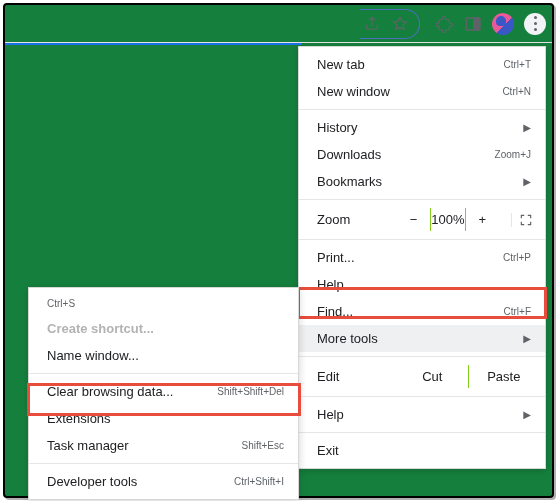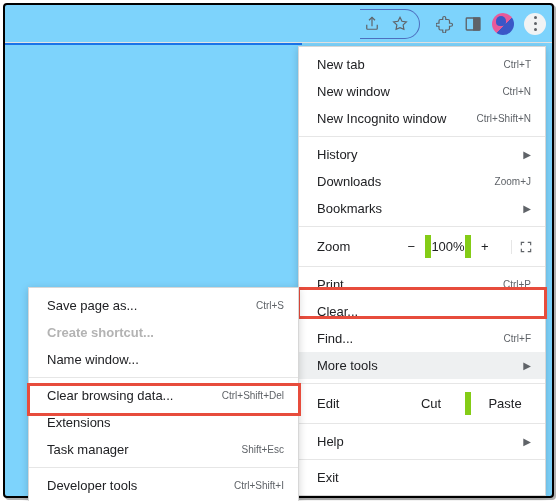--- a/index.html
+++ b/index.html
@@ -12,21 +12,21 @@
     height: 501px;
     position: relative;
     overflow: hidden;
   }
   .frame {
     position: absolute;
     left: 3px; top: 3px; right: 3px; bottom: 3px;
     border: 2px solid #000;
     border-radius: 4px;
     box-shadow: 2px 2px 0 rgba(0,0,0,0.3);
-    background: #7dd3fc;
+    background: #15803d;
   }
   
   .toolbar {
     position: absolute;
     top: 0; left: 0; right: 0;
     height: 38px;
     display: flex;
     align-items: center;
     justify-content: flex-end;
     padding-right: 6px;
@@ -113,21 +113,21 @@
 
   .zoom-row, .edit-row {
     display: flex; align-items: center;
     padding: 4px 6px 4px 18px;
     gap: 12px;
   }
   .zoom-row .lbl, .edit-row .lbl { flex: 0 0 68px; }
   .zoom-row .cells, .edit-row .cells { flex:1; display:flex; }
   .zoom-row .cell, .edit-row .cell {
     flex:1; text-align:center;
-    border-left: 6px solid #84cc16;
+    border-left: 1px solid #84cc16;
     padding: 4px 0;
     font-size: 13px;
   }
   .zoom-row .cell:first-child, .edit-row .cell:first-child { border-left:none; }
   .zoom-row .fs {
     width: 28px; display:flex; align-items:center; justify-content:center;
     border-left:1px solid #e6e6e6;
   }
 
   .highlight-more {
@@ -200,24 +200,20 @@
 
   <div class="menu">
     <div class="item">
       <span>New tab</span>
       <span class="short">Ctrl+T</span>
     </div>
     <div class="item">
       <span>New window</span>
       <span class="short">Ctrl+N</span>
     </div>
-    <div class="item">
-      <span>New Incognito window</span>
-      <span class="short">Ctrl+Shift+N</span>
-    </div>
     <hr>
     <div class="item">
       <span>History</span>
       <span class="arrow">▶</span>
     </div>
     <div class="item">
       <span>Downloads</span>
       <span class="short">Zoom+J</span>
     </div>
     <div class="item">
@@ -237,21 +233,21 @@
             <path d="M4 9V4h5M20 9V4h-5M4 15v5h5M20 15v5h-5"></path>
           </svg>
       </span>
     </div>
     <hr>
     <div class="item">
       <span>Print...</span>
       <span class="short">Ctrl+P</span>
     </div>
     <div class="item">
-      <span>Clear...</span>
+      <span>Help...</span>
     </div>
     <div class="item">
       <span>Find...</span>
       <span class="short">Ctrl+F</span>
     </div>
     <div class="item hovered">
       <span>More tools</span>
       <span class="arrow">▶</span>
     </div>
     <hr>
@@ -270,33 +266,32 @@
     <hr>
     <div class="item">
       <span>Exit</span>
     </div>
   </div>
 
   <div class="highlight-more"></div>
 
   <div class="submenu">
     <div class="item">
-      <span>Save page as...</span>
       <span class="short">Ctrl+S</span>
     </div>
     <div class="item disabled">
       <span>Create shortcut...</span>
     </div>
     <div class="item">
       <span>Name window...</span>
     </div>
     <hr>
     <div class="item">
       <span>Clear browsing data...</span>
-      <span class="short">Ctrl+Shift+Del</span>
+      <span class="short">Shift+Shift+Del</span>
     </div>
     <div class="item">
       <span>Extensions</span>
     </div>
     <div class="item">
       <span>Task manager</span>
       <span class="short">Shift+Esc</span>
     </div>
     <hr>
     <div class="item">

